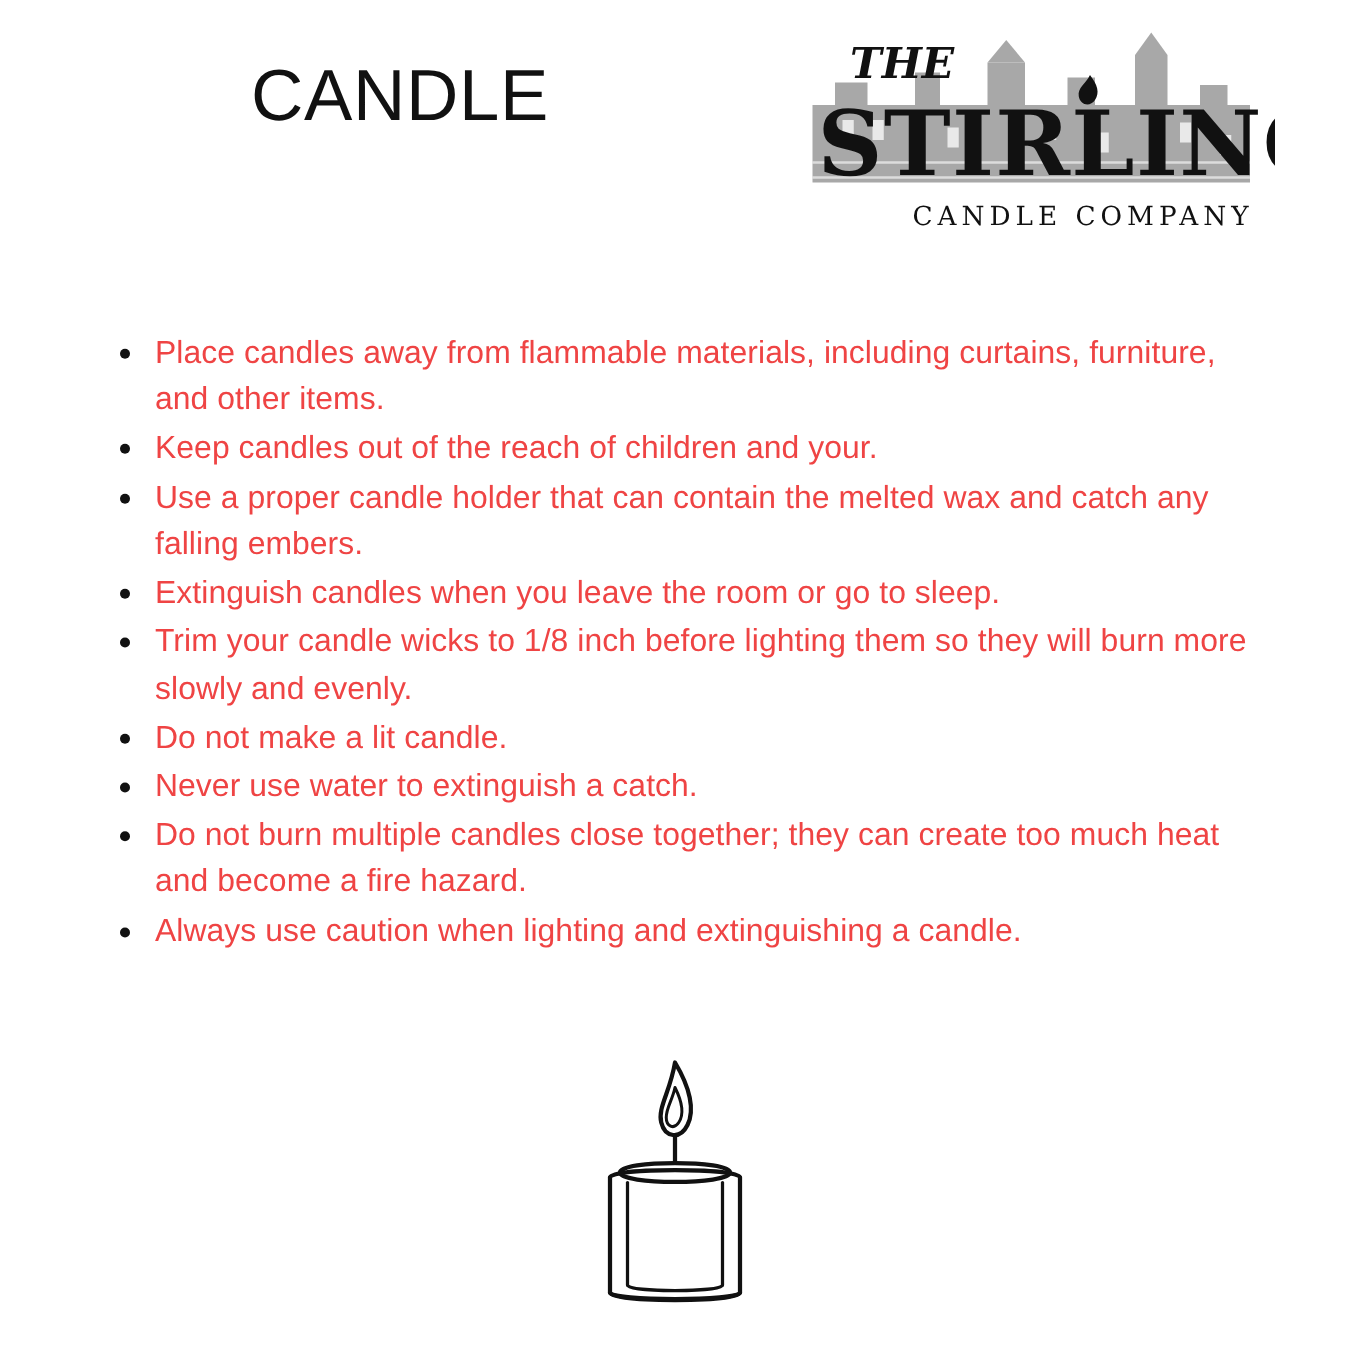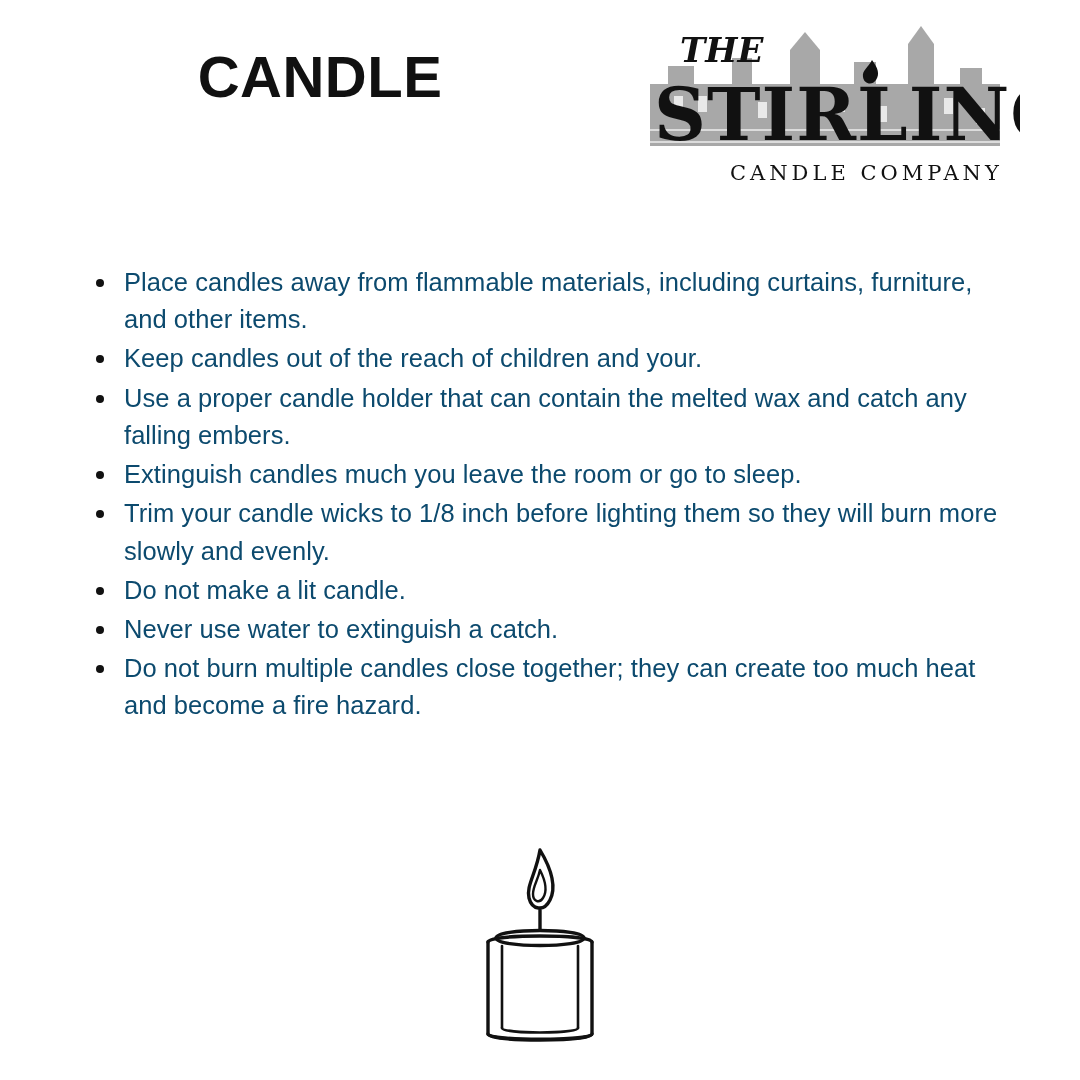--- a/index.html
+++ b/index.html
@@ -31,21 +31,21 @@
     padding: 22px 60px 0 60px;
     box-sizing: border-box;
   }
 
   .title-block {
     width: 520px;
     padding-top: 14px;
   }
   .title-line {
     font-family: "Liberation Sans", sans-serif;
-    font-weight: bold;
+    font-weight: normal;
     font-size: 58px;
     line-height: 1.42;
     letter-spacing: 0.5px;
     text-align: center;
     color: #111111;
     white-space: nowrap;
   }
 
   
   .logo-block {
@@ -67,21 +67,21 @@
   }
   ul.care-list {
     margin: 0;
     padding: 0 0 0 32px;
     list-style: none;
   }
   ul.care-list li {
     position: relative;
     font-size: 25.5px;
     line-height: 1.46;
-    color: #0c4a6e;
+    color: #ef4444;
     margin: 0 0 2px 0;
     padding-left: 30px;
     letter-spacing: 0.05px;
   }
   ul.care-list li::before {
     content: "";
     position: absolute;
     left: 2px;
     top: 15px;
     width: 8px;
@@ -154,25 +154,26 @@
       </svg>
     </div>
 
   </div>
 
   <div class="content">
     <ul class="care-list">
       <li>Place candles away from flammable materials, including curtains, furniture, and other items.</li>
       <li>Keep candles out of the reach of children and your.</li>
       <li>Use a proper candle holder that can contain the melted wax and catch any falling embers.</li>
-      <li>Extinguish candles much you leave the room or go to sleep.</li>
+      <li>Extinguish candles when you leave the room or go to sleep.</li>
       <li>Trim your candle wicks to 1/8 inch before lighting them so they will burn more slowly and evenly.</li>
       <li>Do not make a lit candle.</li>
       <li>Never use water to extinguish a catch.</li>
       <li>Do not burn multiple candles close together; they can create too much heat and become a fire hazard.</li>
+      <li>Always use caution when lighting and extinguishing a candle.</li>
     </ul>
   </div>
 
   <div class="candle-wrap">
     <svg class="candle-svg" width="200" height="220" viewBox="0 0 200 220" xmlns="http://www.w3.org/2000/svg">
       <g fill="none" stroke="#111111" stroke-width="3.4" stroke-linecap="round" stroke-linejoin="round">
 
         <path d="M100 12 C112 32, 116 50, 110 62 C104 74, 92 72, 89 60 C86 48, 96 36, 100 12 Z"></path>
 
         <path d="M100 32 C106 44, 107 54, 103 60 C99 66, 93 63, 93 56 C93 48, 98 42, 100 32 Z" stroke-width="2.4"></path>

